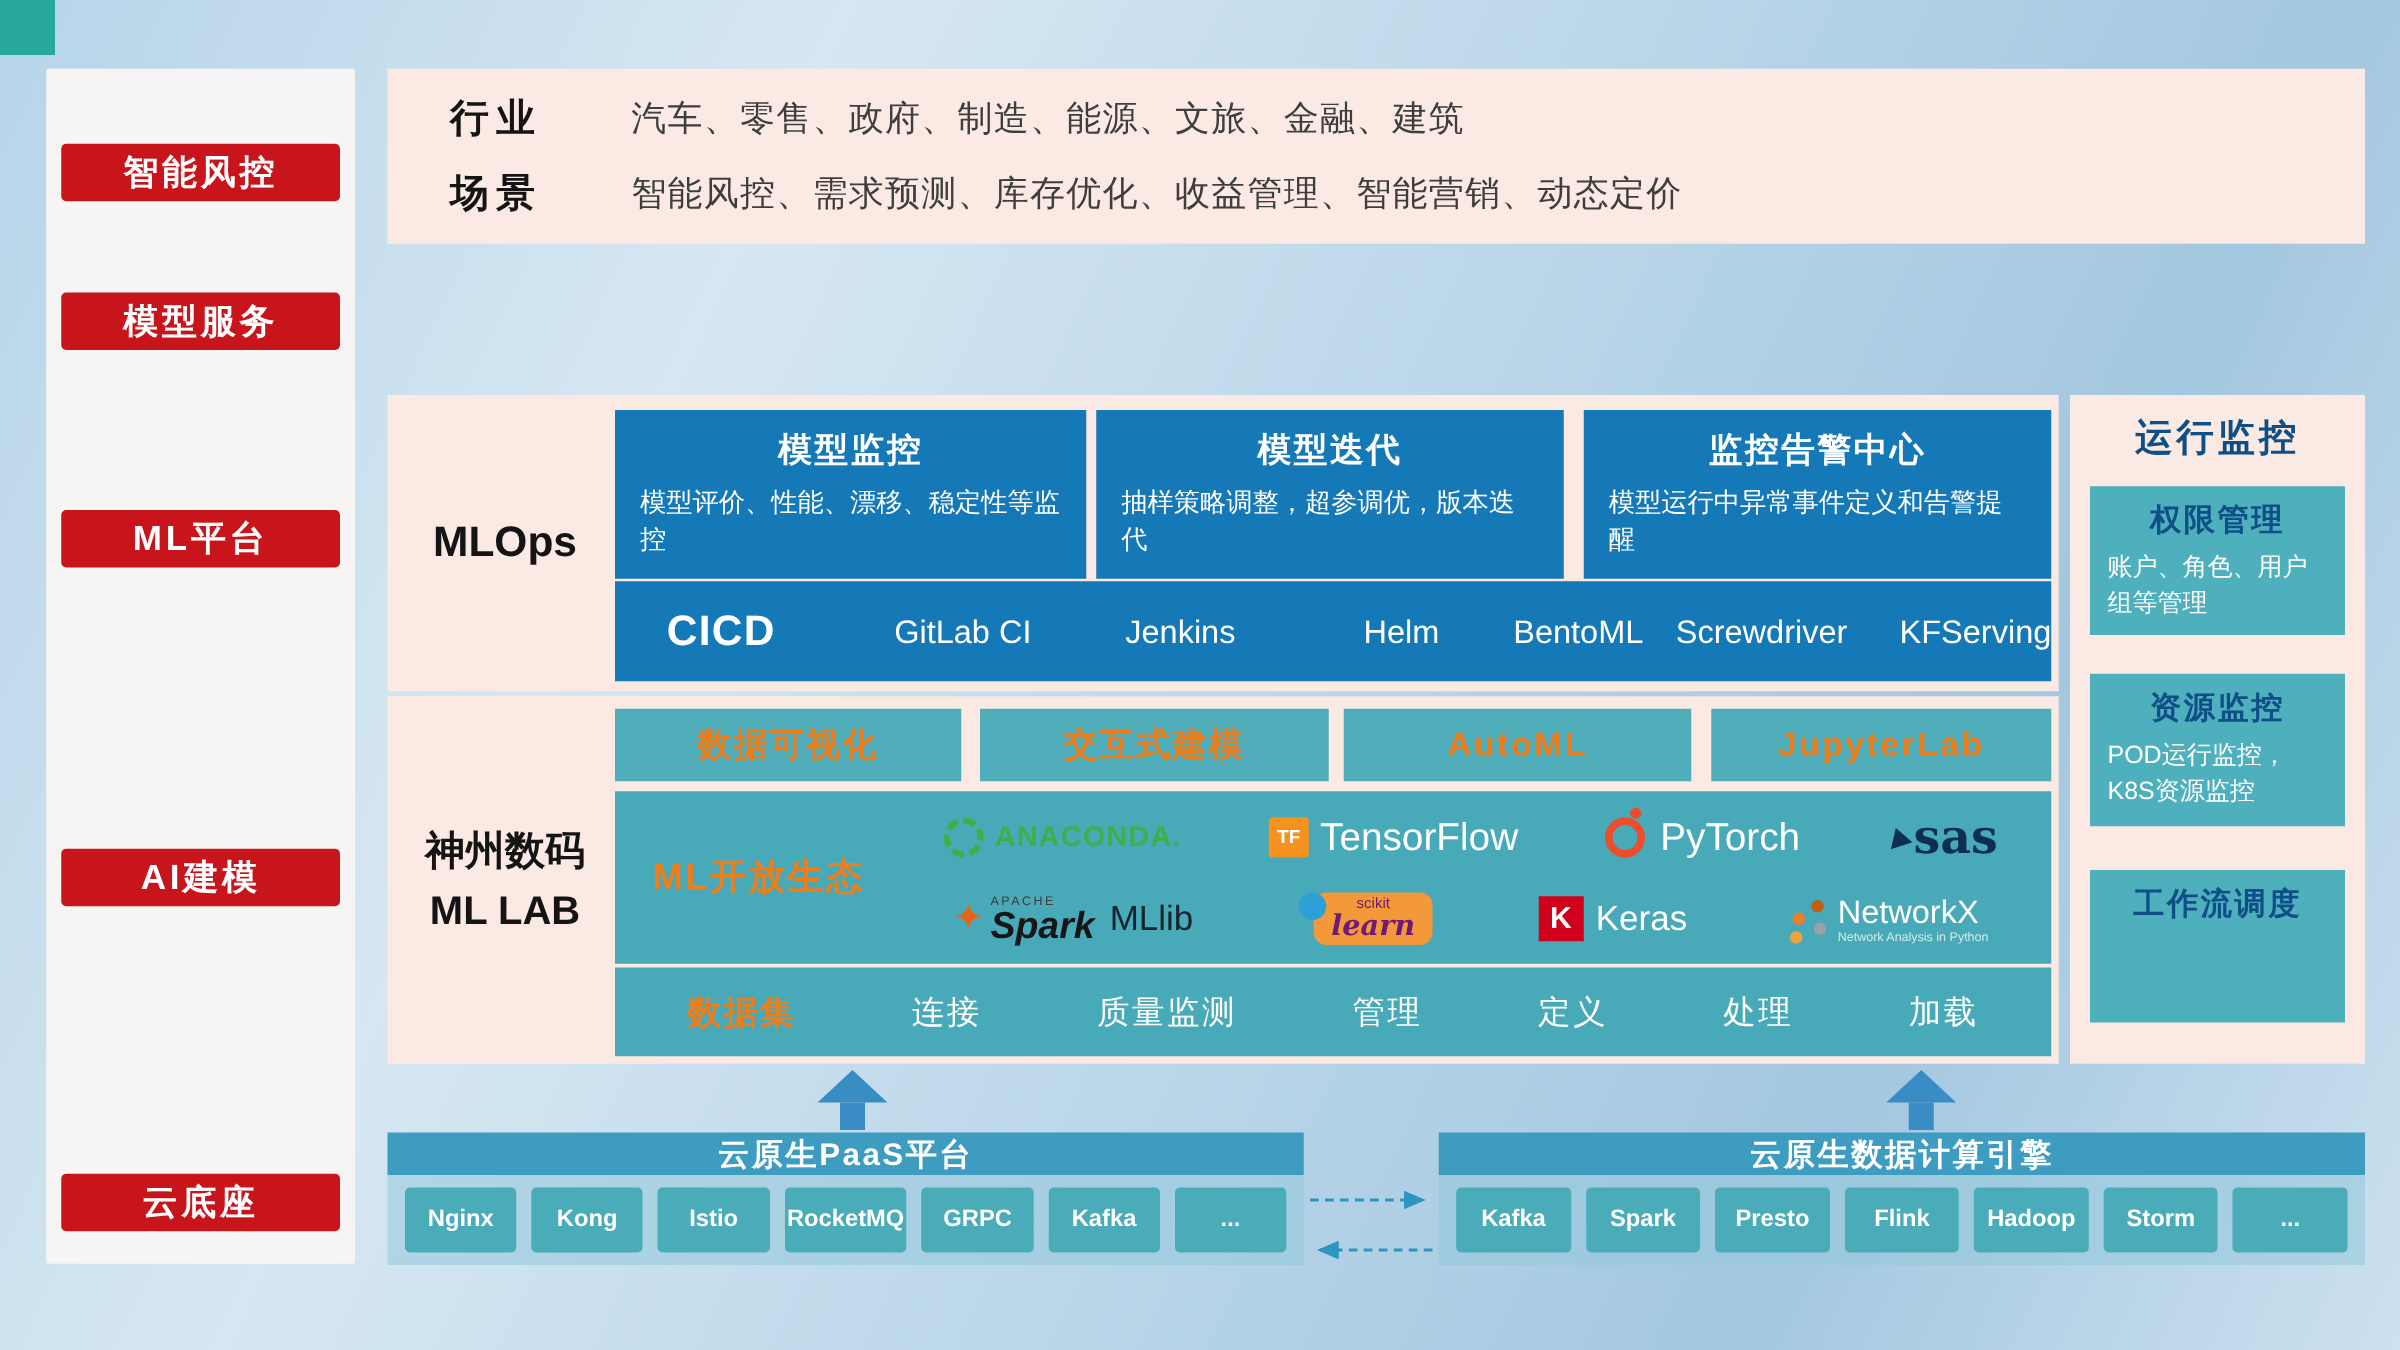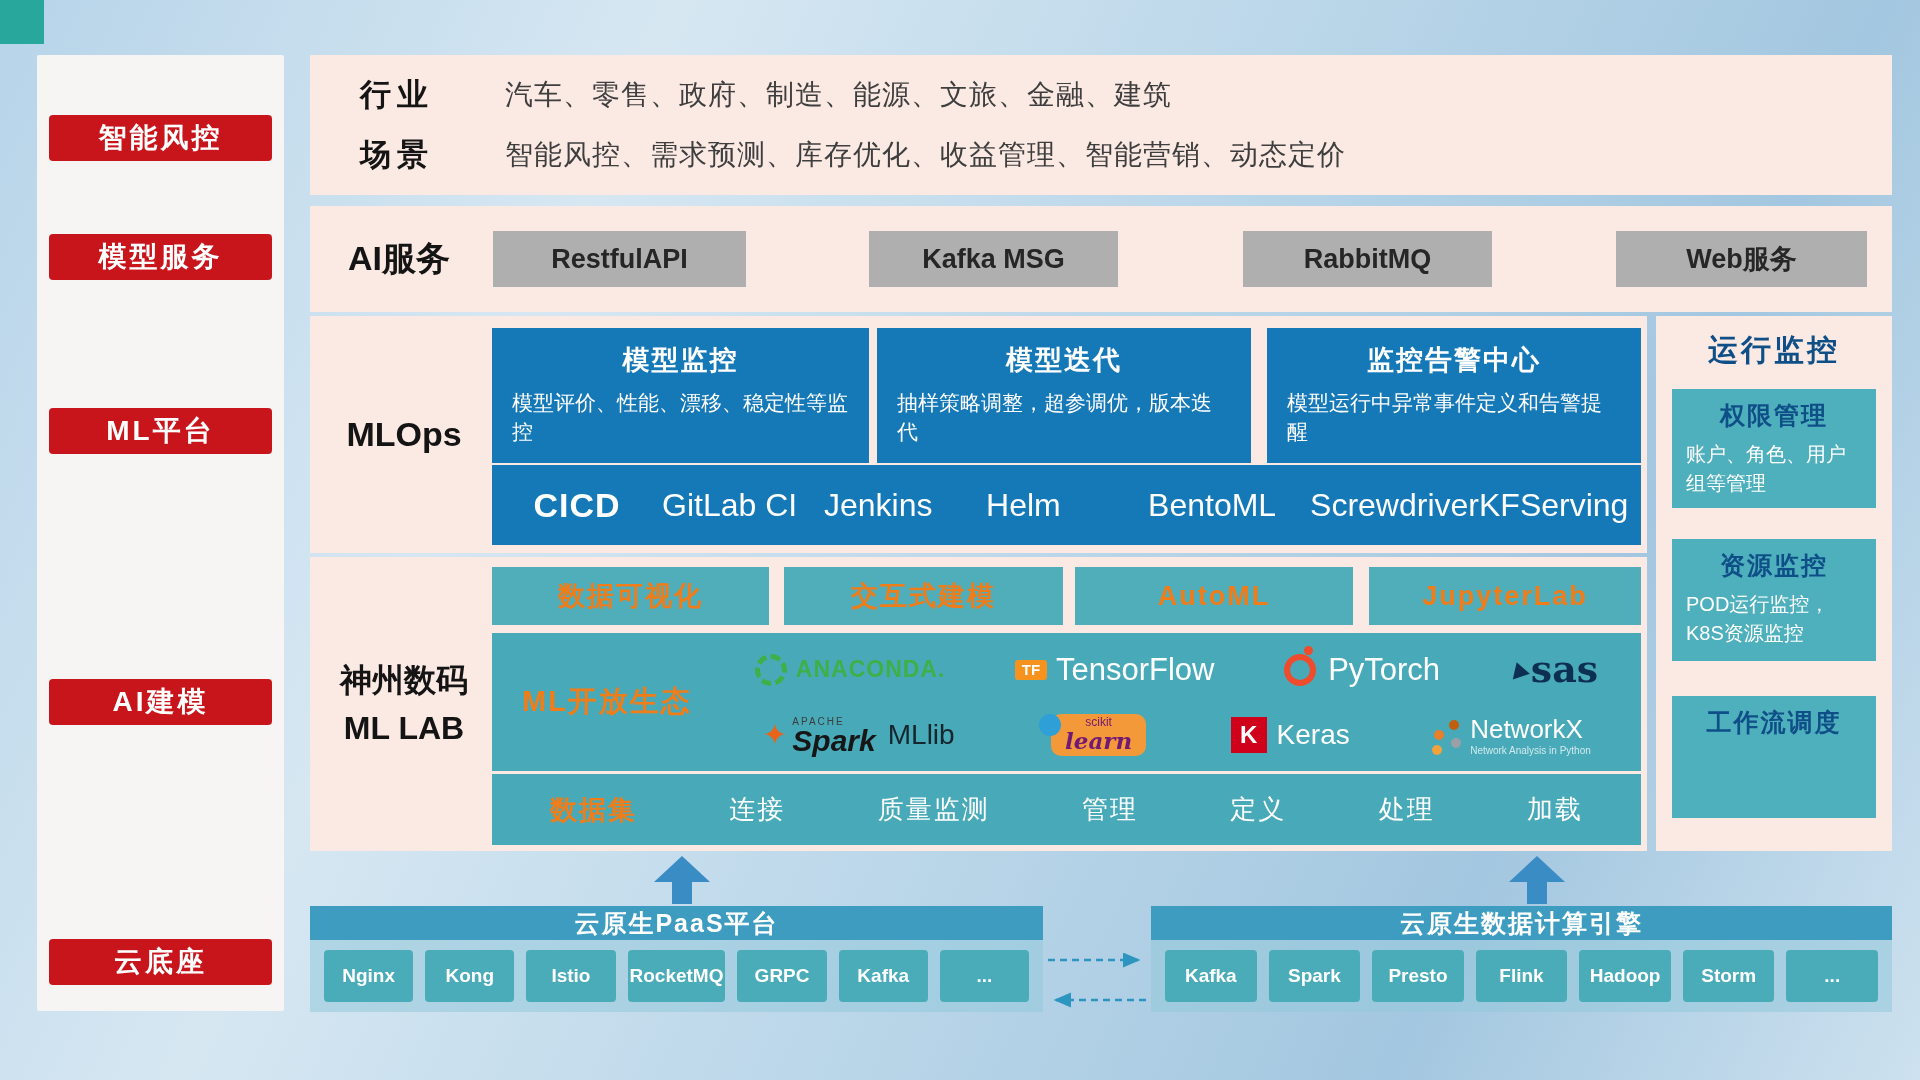--- a/index.html
+++ b/index.html
@@ -28,36 +28,36 @@
   
   .row3{left:310px;top:316px;width:1337px;height:237px;}
   .mlops-label{position:absolute;left:18px;top:0;width:152px;height:100%;display:flex;align-items:center;justify-content:center;
     font-size:34px;font-weight:bold;color:#141414;}
   .blue-card{position:absolute;top:12px;height:135px;background:#1578b7;color:#fff;box-sizing:border-box;}
   .bc-title{text-align:center;font-size:27px;font-weight:bold;margin-top:14px;letter-spacing:2px;}
   .bc-desc{font-size:21px;margin:10px 20px 0;line-height:1.4;text-align:left;}
   .cicd-bar{position:absolute;left:182px;top:149px;width:1149px;height:80px;background:#1578b7;color:#fff;
     display:flex;align-items:center;}
   .cicd-label{width:170px;text-align:center;font-size:34px;font-weight:bold;letter-spacing:1px;}
-  .cicd-item{flex:1;text-align:left;font-size:32px;}
+  .cicd-item{flex:1;text-align:right;font-size:26px;}
   
   .row4{left:310px;top:557px;width:1337px;height:294px;}
   .mllab-label{position:absolute;left:8px;top:0;width:172px;height:100%;display:flex;flex-direction:column;align-items:center;justify-content:center;
     font-size:32px;font-weight:bold;color:#141414;line-height:1.5;}
   .teal-btn{position:absolute;top:10px;height:58px;background:#50aebb;display:flex;align-items:center;justify-content:center;
     color:#ee7d1a;font-size:27px;font-weight:bold;letter-spacing:2px;}
   .eco-box{position:absolute;left:182px;top:76px;width:1149px;height:138px;background:#48aab8;}
   .eco-label{position:absolute;left:30px;top:0;height:100%;display:flex;align-items:center;
     color:#ee7d1a;font-size:29px;font-weight:bold;letter-spacing:2px;}
   .eco-rows{position:absolute;left:228px;right:8px;top:4px;bottom:4px;display:flex;flex-direction:column;}
   .eco-row{display:flex;align-items:center;justify-content:space-around;height:50%;}
   .logo{display:flex;align-items:center;}
   .ana-ring{width:22px;height:22px;border:5px dashed #3eb049;border-radius:50%;margin-right:9px;}
   .ana-text{color:#3eb049;font-weight:bold;font-size:23px;letter-spacing:1px;}
-  .tf-mark{width:32px;height:20px;background:#f6921e;color:#fff;font-weight:bold;font-size:15px;border-radius:3px;
+  .tf-mark{width:32px;height:32px;background:#f6921e;color:#fff;font-weight:bold;font-size:15px;border-radius:3px;
     display:flex;align-items:center;justify-content:center;margin-right:9px;}
   .tf-text{color:#fff;font-size:31px;font-weight:500;}
   .pt-icon{width:20px;height:20px;border:6px solid #ee4c2c;border-radius:50%;position:relative;margin-right:12px;}
   .pt-icon::after{content:"";position:absolute;width:9px;height:9px;border-radius:50%;background:#ee4c2c;top:-14px;right:-3px;}
   .pt-text{color:#fff;font-size:31px;font-weight:500;}
   .sas-mark{width:0;height:0;border-left:9px solid transparent;border-right:9px solid transparent;border-bottom:15px solid #0d2f52;
     transform:rotate(-18deg);margin-right:3px;}
   .sas-text{color:#0d2f52;font-size:38px;font-weight:bold;font-family:"DejaVu Serif","Liberation Serif",serif;line-height:.9;}
   .spark-star{color:#e8641a;font-size:30px;margin-right:5px;}
   .spark-stack{display:flex;flex-direction:column;align-items:flex-start;}
@@ -117,27 +117,20 @@
     <div class="r1line">
       <span class="r1label">行业</span>
       <span class="r1text">汽车、零售、政府、制造、能源、文旅、金融、建筑</span>
     </div>
     <div class="r1line">
       <span class="r1label">场景</span>
       <span class="r1text">智能风控、需求预测、库存优化、收益管理、智能营销、动态定价</span>
     </div>
   </div>
 
-  <div class="panel row2">
-    <span class="row2-label">AI服务</span>
-    <div class="gray-btn" style="left:183px;width:253px">RestfulAPI</div>
-    <div class="gray-btn" style="left:559px;width:249px">Kafka MSG</div>
-    <div class="gray-btn" style="left:933px;width:249px">RabbitMQ</div>
-    <div class="gray-btn" style="left:1306px;width:251px">Web服务</div>
-  </div>
 
   <div class="panel row3">
     <div class="mlops-label">MLOps</div>
 
     <div class="blue-card" style="left:182px;width:377px">
       <div class="bc-title">模型监控</div>
       <div class="bc-desc">模型评价、性能、漂移、稳定性等监控</div>
     </div>
     <div class="blue-card" style="left:567px;width:374px">
       <div class="bc-title">模型迭代</div>

